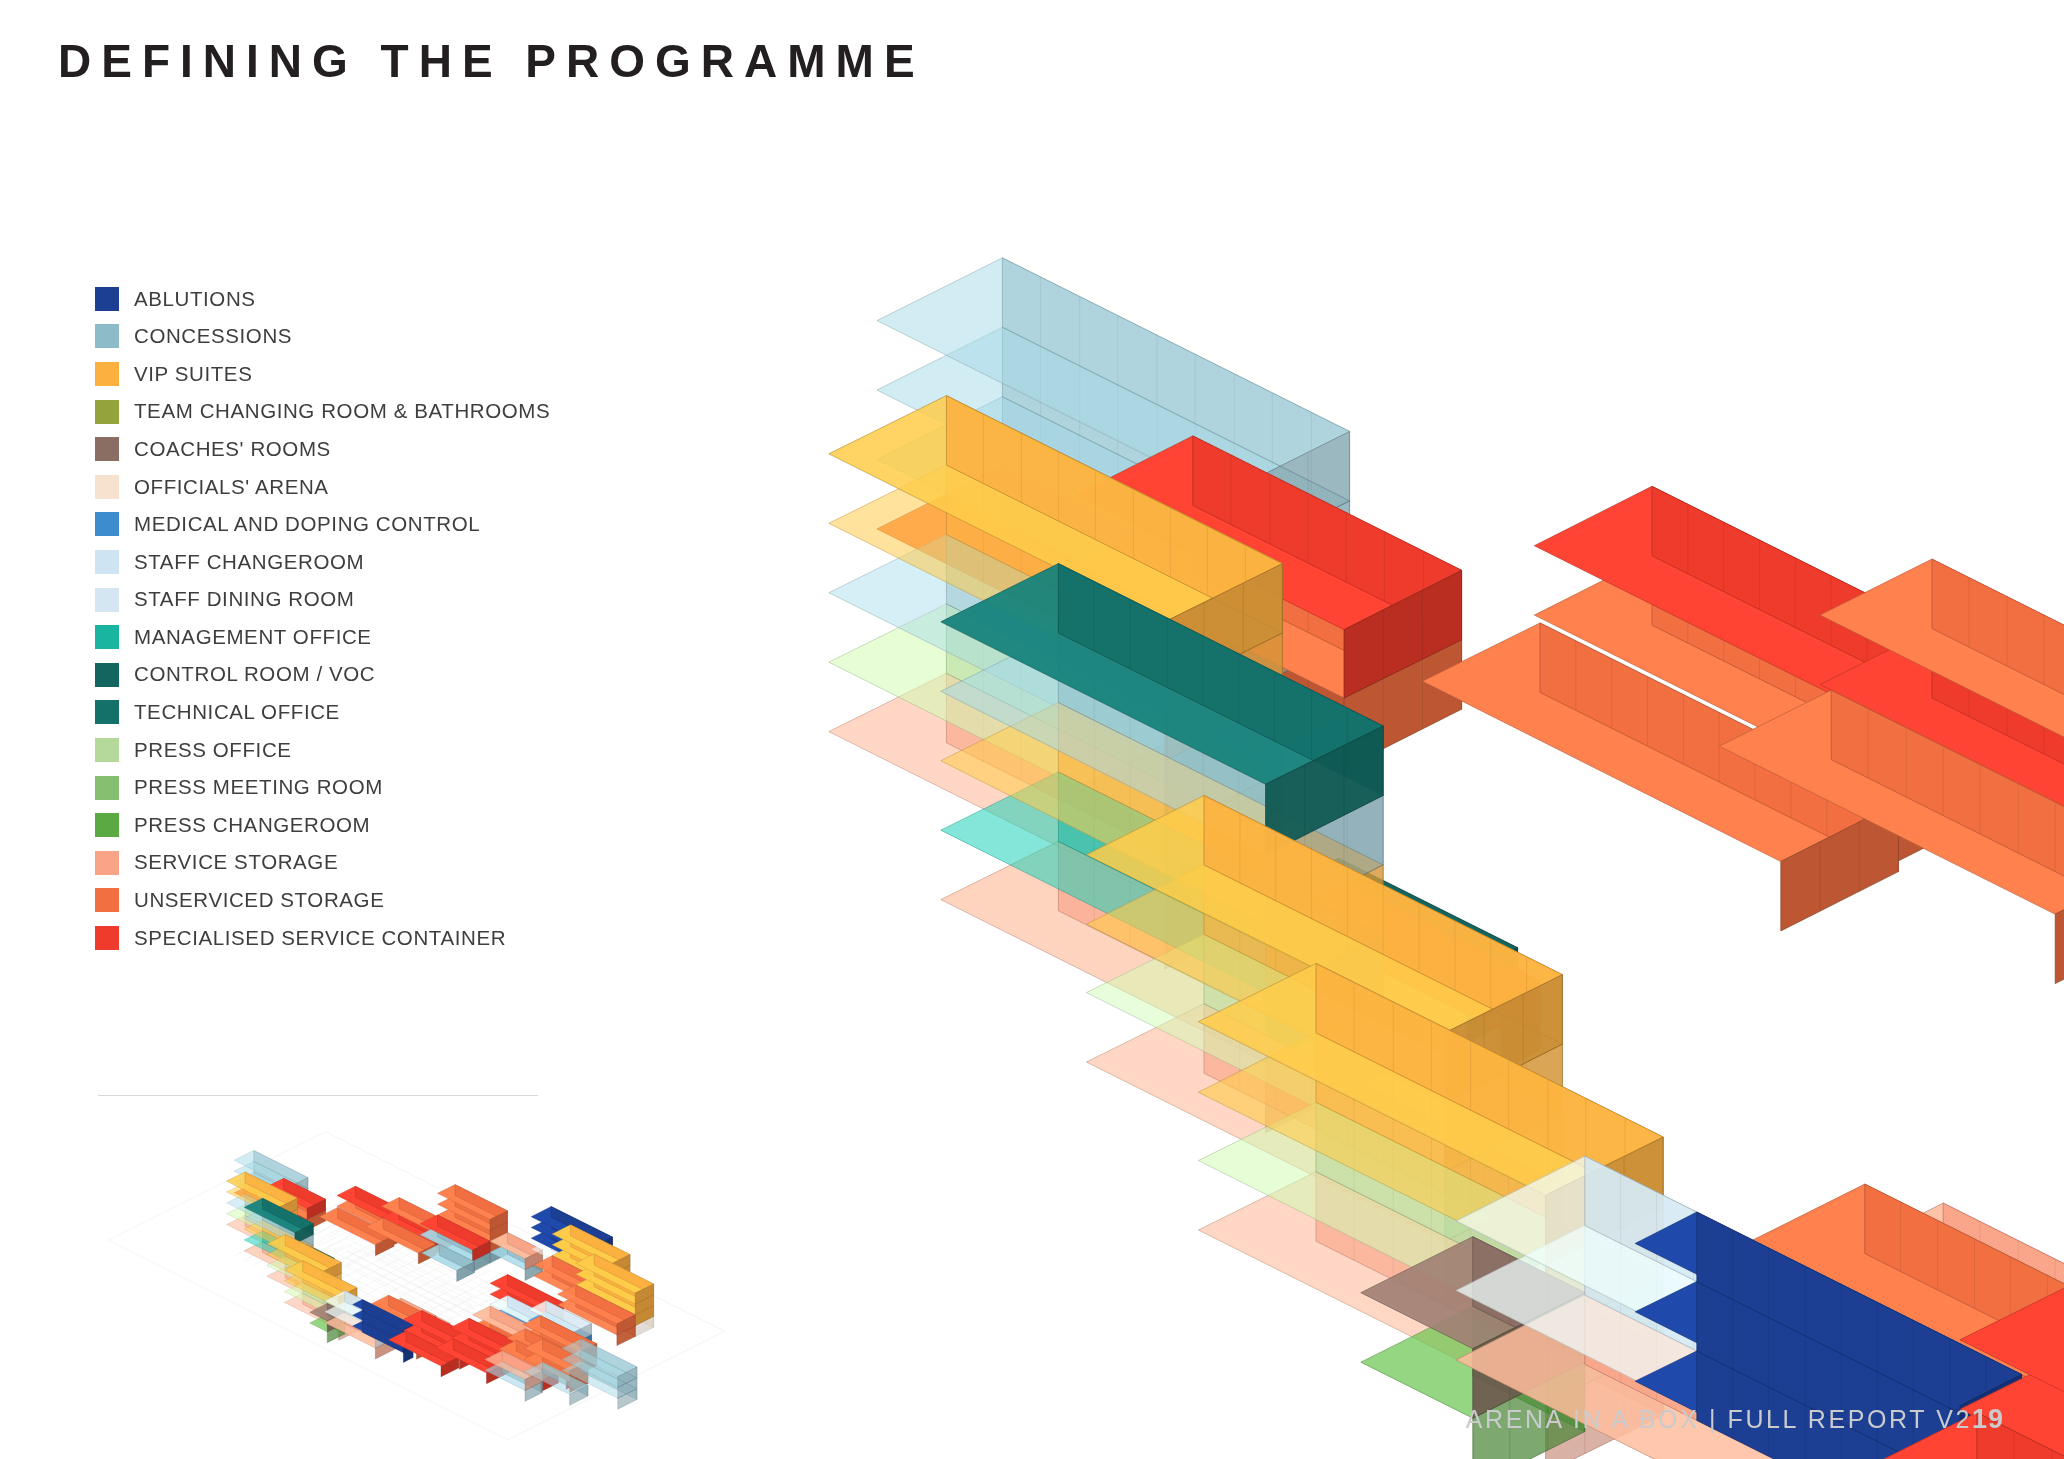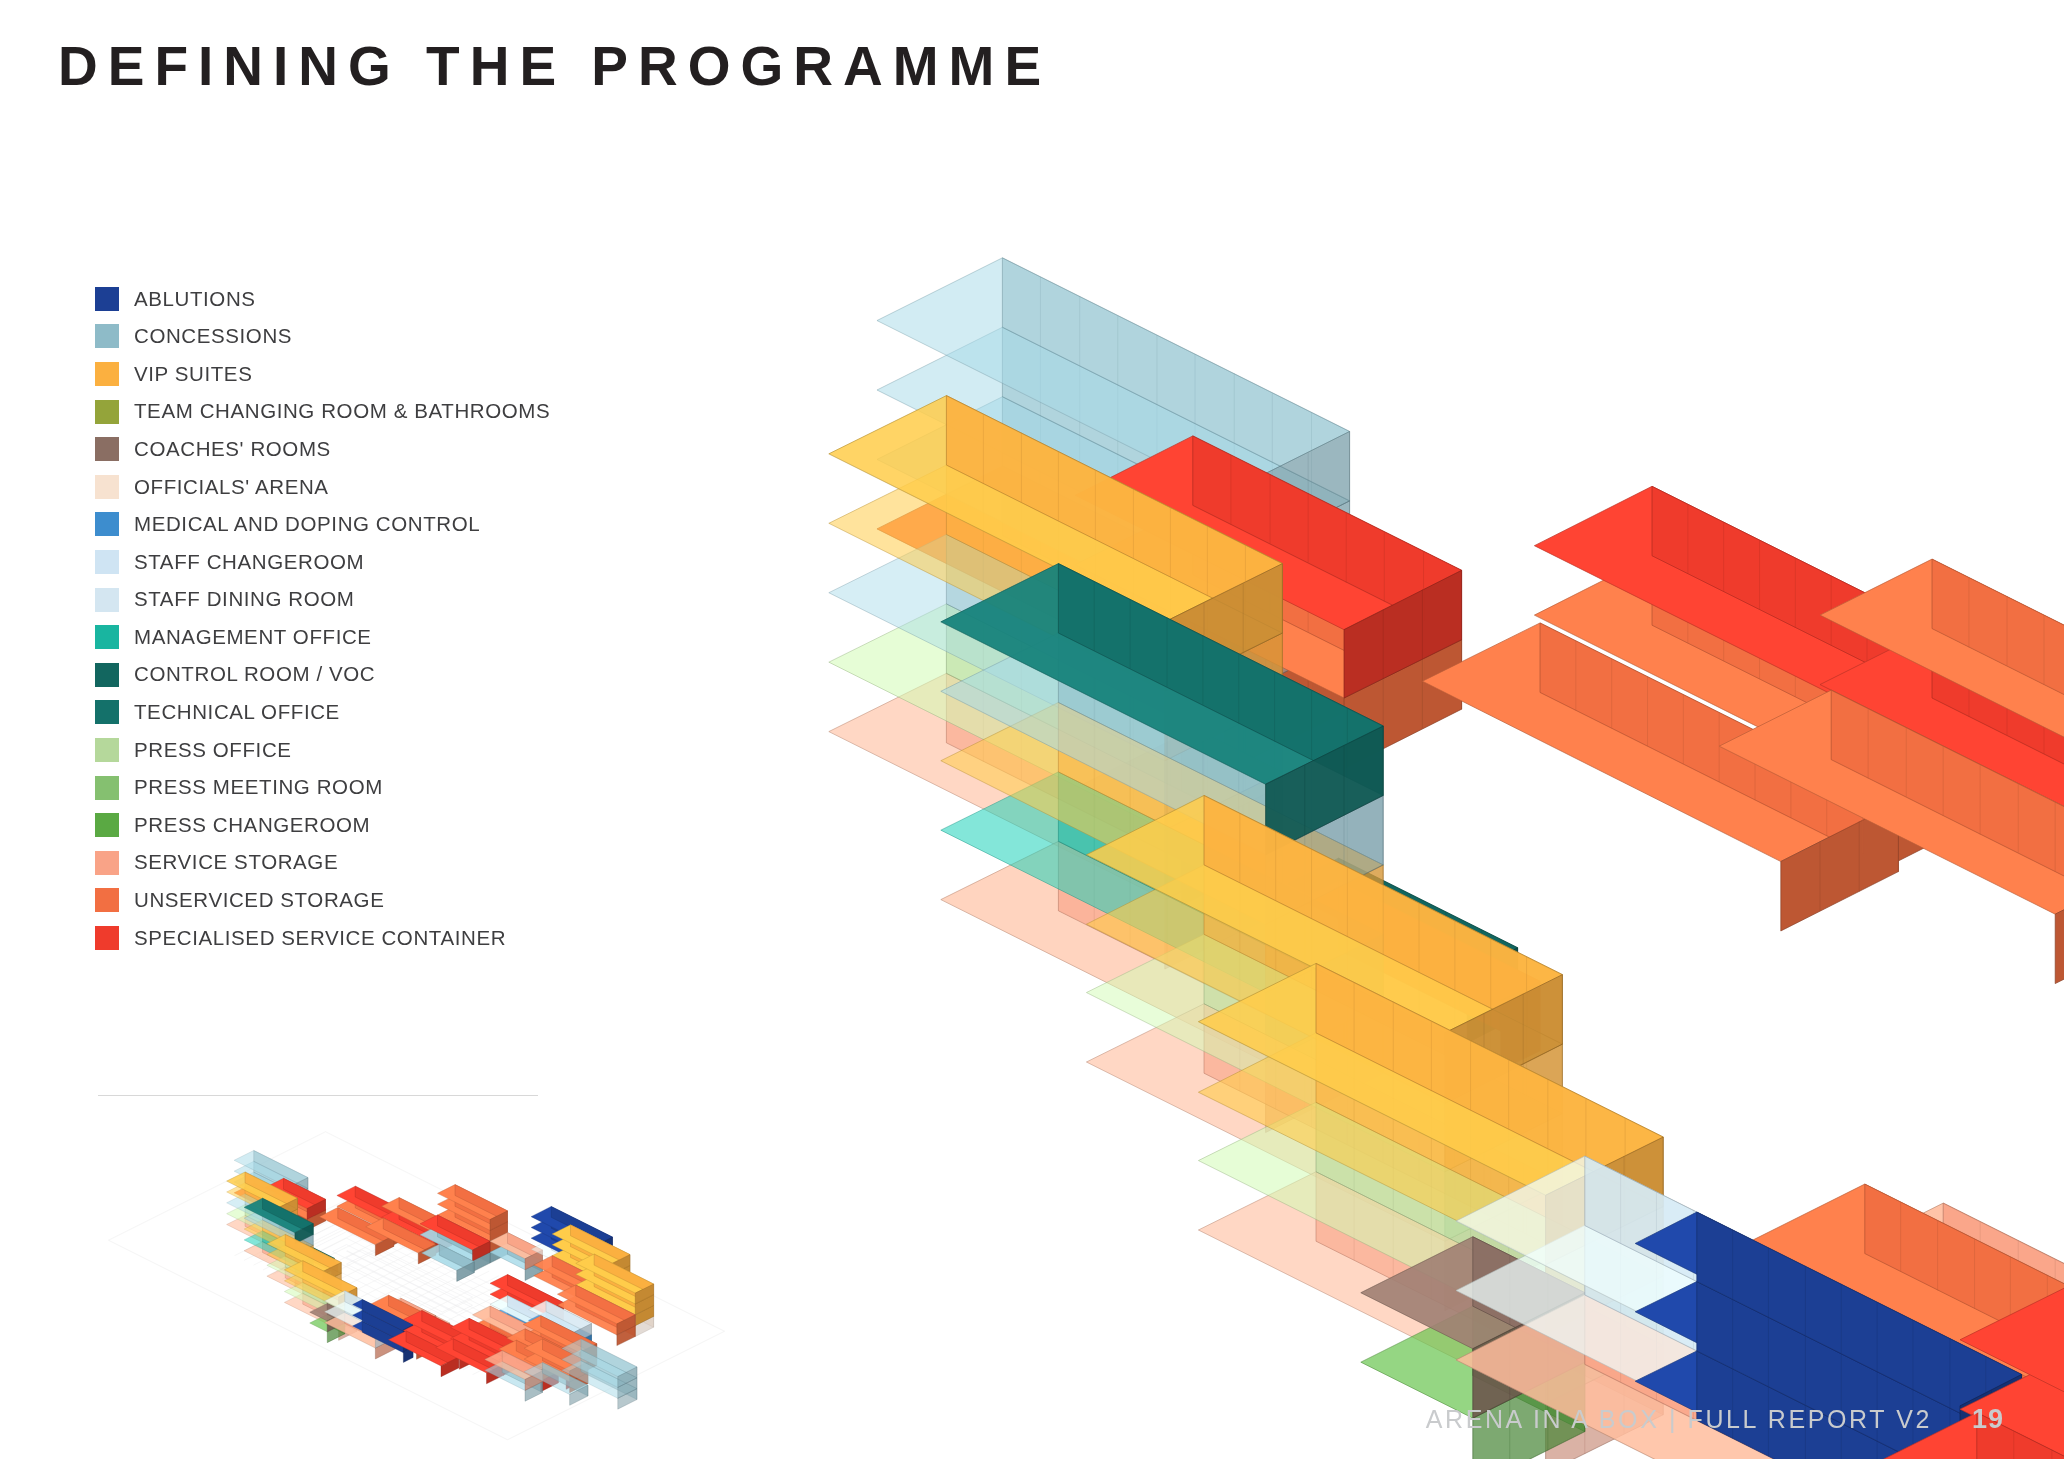--- a/index.html
+++ b/index.html
@@ -10,21 +10,21 @@
     font-family:"Liberation Sans","DejaVu Sans",sans-serif;
     overflow:hidden;
     position:relative;
   }
   .page{position:absolute;inset:0;}
 
   
   .page-title{
     position:absolute;
     left:58px; top:34px;
-    font-size:55px;
+    font-size:46px;
     font-weight:bold;
     letter-spacing:10px;
     color:#231f20;
     white-space:nowrap;
   }
 
   
   .legend{
     position:absolute;
     left:56px; top:280px;
@@ -48,21 +48,20 @@
     white-space:nowrap;
     line-height:1;
   }
 
   
   .footer{
     position:absolute;
     right:60px; bottom:24px;
     display:flex;
     align-items:baseline;
-    gap:40px;
     color:#c9cbcd;
     font-size:25px;
     letter-spacing:2.6px;
     white-space:nowrap;
   }
   .footer-page{font-size:27px;letter-spacing:1px;font-weight:bold;}
 
   
   .thumb{
     position:absolute;

